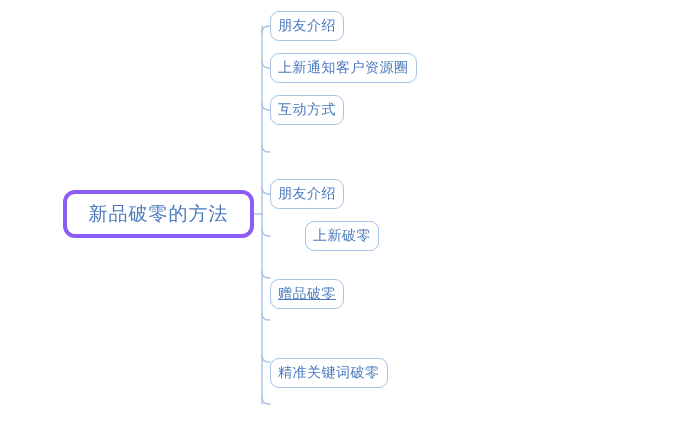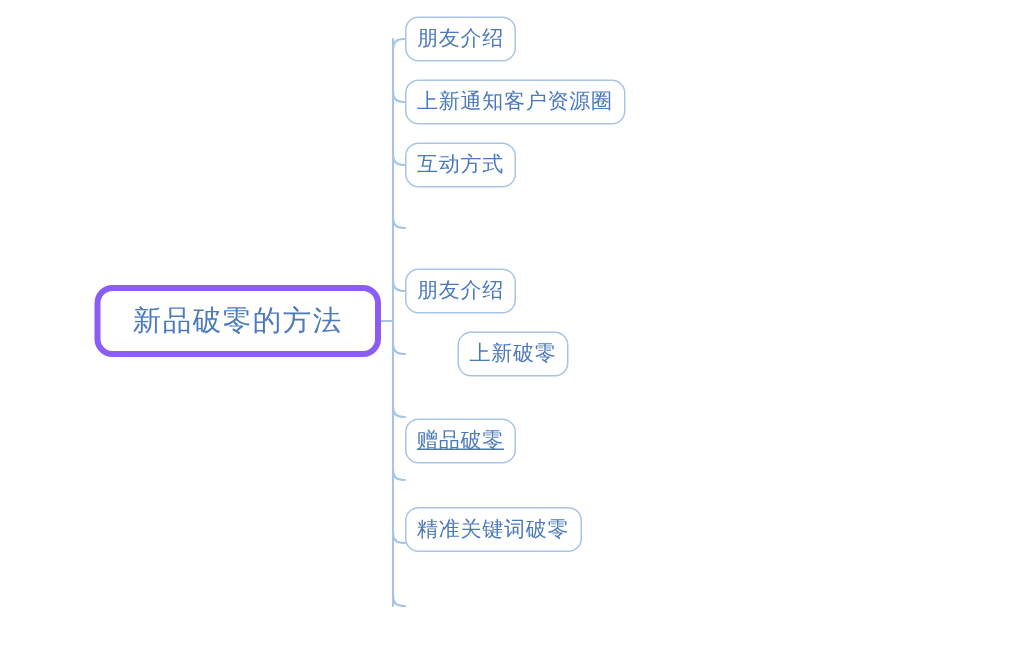--- a/index.html
+++ b/index.html
@@ -78,15 +78,15 @@
   </svg>
 
   <div class="node root-node">新品破零的方法</div>
 
   <div class="node child-node" style="left:270px; top:11px;">朋友介绍</div>
   <div class="node child-node" style="left:270px; top:53px;">上新通知客户资源圈</div>
   <div class="node child-node" style="left:270px; top:95px;">互动方式</div>
   <div class="node child-node" style="left:270px; top:179px;">朋友介绍</div>
   <div class="node child-node" style="left:270px; top:221px;margin-left:35px;">上新破零</div>
   <div class="node child-node" style="left:270px; top:279px;text-decoration:underline;">赠品破零</div>
-  <div class="node child-node" style="left:270px; top:338px;">精准关键词破零</div>
+  <div class="node child-node" style="left:270px; top:358px;">精准关键词破零</div>
 
 </div>
 
 </body></html>

